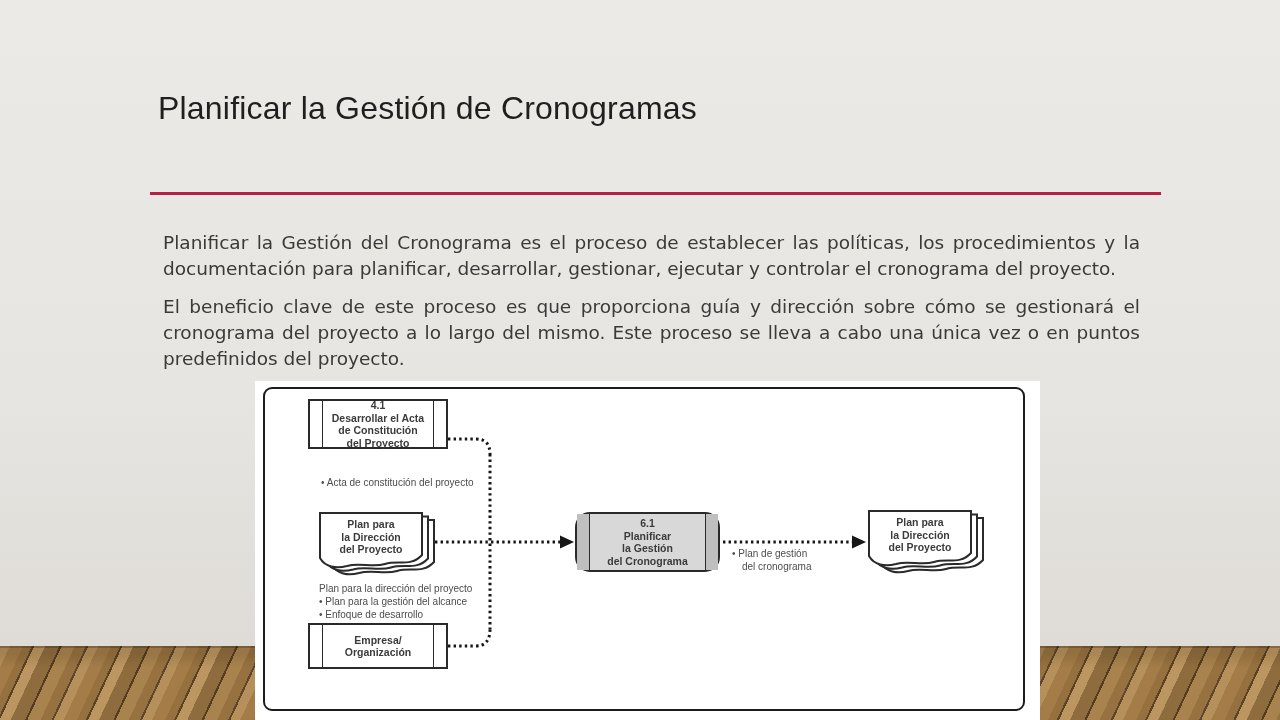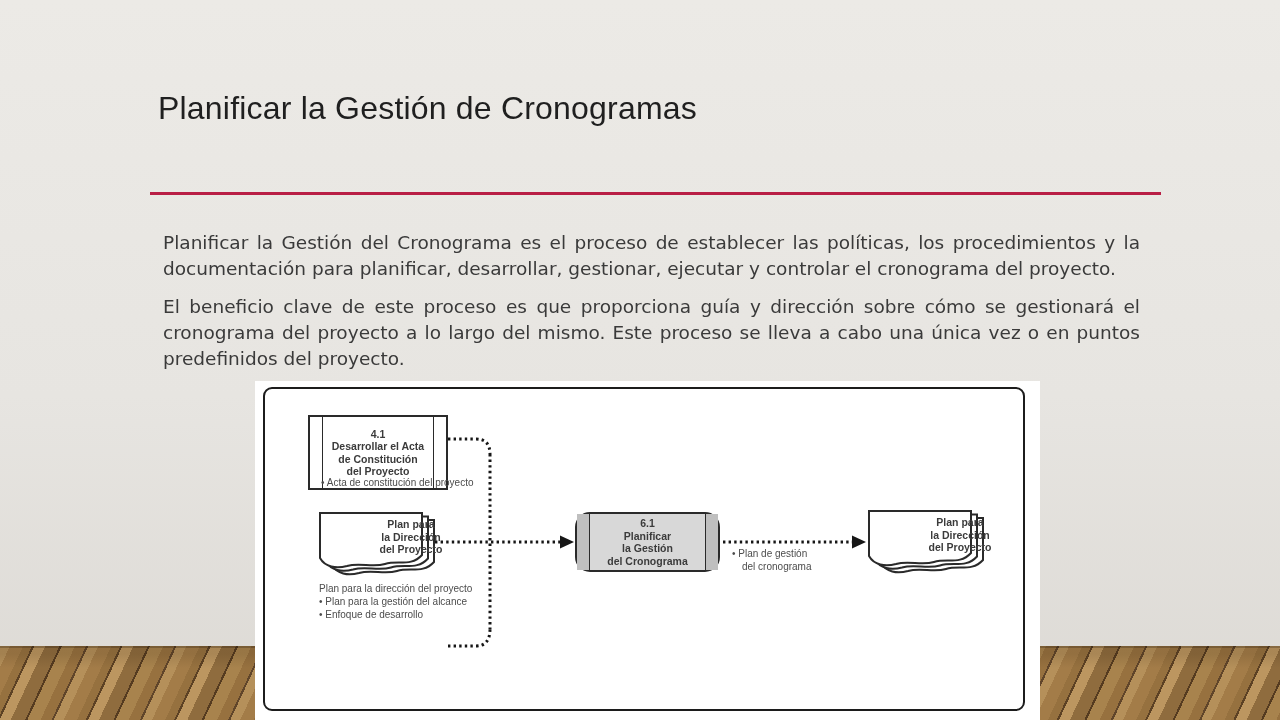--- a/index.html
+++ b/index.html
@@ -66,21 +66,21 @@
     font-weight:bold; font-size:10.5px; line-height:12.5px; color:#3b3b3b;
   }
   .pbox-text span{display:block;}
   
   .docnode{position:absolute; width:122px; height:68px;}
   .docnode svg{position:absolute; left:0; top:0; overflow:visible;}
   .docpage{fill:#fff; stroke:#2a2a2a; stroke-width:2;}
   .doc-label{
     position:absolute; left:2px; top:7px; width:102px; text-align:center;
     font-family:"Liberation Sans",sans-serif; font-weight:bold;
-    font-size:10.5px; line-height:12.5px; color:#3b3b3b;padding-left:40px;
+    font-size:10.5px; line-height:12.5px; color:#3b3b3b;
   }
   .doc-label span{display:block;}
   
   .fig-note{
     position:absolute; font-family:"Liberation Sans",sans-serif;
     font-size:10px; line-height:13px; color:#4c4c4c; white-space:nowrap;
   }
   .fig-note div{margin:0;}
   .bullet::before{content:"•  ";}
   .cont{padding-left:10px;}
@@ -114,21 +114,21 @@
         <path d="M193 58 H221 Q235 58 235 73"></path>
         <path d="M235 73 V248"></path>
         <path d="M193 265 H221 Q235 265 235 248"></path>
         <path d="M180 161 H305"></path>
         <path d="M468 161 H597"></path>
       </g>
       <polygon points="319,161 305,154.5 305,167.5" fill="#161616"></polygon>
       <polygon points="611,161 597,154.5 597,167.5" fill="#161616"></polygon>
     </svg>
 
-    <div class="pbox" style="left:53px; top:34px; width:140px; height:75px;">
+    <div class="pbox" style="left:53px; top:18px; width:140px; height:50px;">
       <div class="cap cap-l"></div>
       <div class="cap cap-r"></div>
       <div class="pbox-text">
         <span>4.1</span>
         <span>Desarrollar el Acta</span>
         <span>de Constitución</span>
         <span>del Proyecto</span>
       </div>
     </div>
     <div class="fig-note" style="left:66px; top:95px;">
@@ -146,20 +146,28 @@
         <span>la Dirección</span>
         <span>del Proyecto</span>
       </div>
     </div>
     <div class="fig-note" style="left:64px; top:201px;">
       <div>Plan para la dirección del proyecto</div>
       <div class="bullet">Plan para la gestión del alcance</div>
       <div class="bullet">Enfoque de desarrollo</div>
     </div>
 
+    <div class="pbox" style="left:53px; top:242px; width:140px; height:46px;">
+      <div class="cap cap-l"></div>
+      <div class="cap cap-r"></div>
+      <div class="pbox-text">
+        <span>Empresa/</span>
+        <span>Organización</span>
+      </div>
+    </div>
 
     <div class="pbox proc" style="left:320px; top:131px; width:145px; height:60px;border-radius:15px;">
       <div class="cap cap-l"></div>
       <div class="cap cap-r"></div>
       <div class="pbox-text">
         <span>6.1</span>
         <span>Planificar</span>
         <span>la Gestión</span>
         <span>del Cronograma</span>
       </div>

